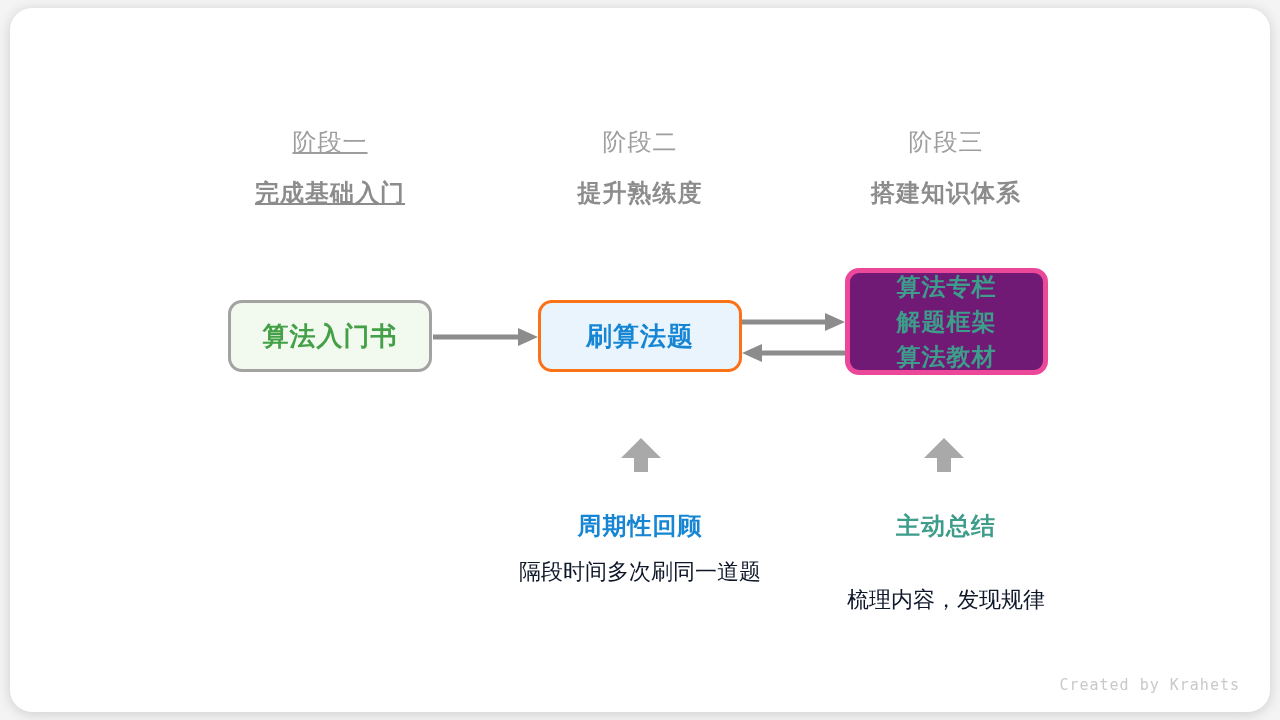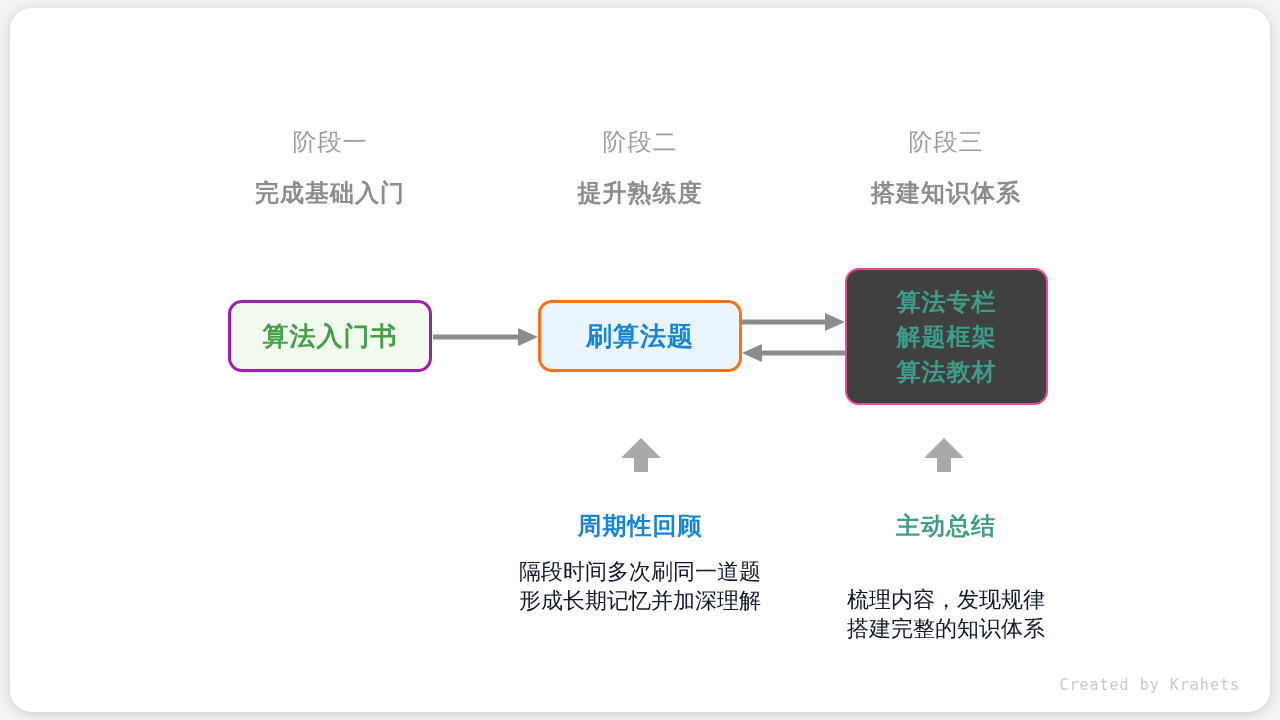--- a/index.html
+++ b/index.html
@@ -32,52 +32,52 @@
   .stage-subtitle {
     position: absolute;
     width: 240px;
     text-align: center;
     top: 177px;
     font-size: 24px;
     font-weight: bold;
     color: #8c8c8c;
     letter-spacing: 1px;
   }
-  #stage1-title, #stage1-subtitle { left: 210px; }
+  #stage1-title, #stage1-subtitle { left: 210px; text-decoration: underline; }
   #stage2-title, #stage2-subtitle { left: 520px; }
   #stage3-title, #stage3-subtitle { left: 826px; }
 
   .node {
     position: absolute;
     border-radius: 14px;
     display: flex;
     flex-direction: column;
     justify-content: center;
     align-items: center;
     font-weight: bold;
     letter-spacing: 1px;
   }
   .node-green {
     left: 228px; top: 300px; width: 204px; height: 72px;
     background: #f2f9ef;
-    border: 3px solid #a21caf;
+    border: 3px solid #a3a3a3;
     color: #43a047;
     font-size: 26px;
   }
   .node-blue {
     left: 538px; top: 300px; width: 204px; height: 72px;
     background: #eaf4fc;
     border: 3px solid #f97316;
     color: #1686d4;
     font-size: 26px;
   }
   .node-teal {
-    left: 845px; top: 268px; width: 203px; height: 137px;
-    background: #404040;
-    border: 2px solid #ec4899;
+    left: 845px; top: 268px; width: 203px; height: 107px;
+    background: #701a75;
+    border: 5px solid #ec4899;
     color: #3d9c8a;
     font-size: 24px;
     line-height: 35px;
   }
 
   svg.arrow { display: block; }
   .flow-arrow { fill: #8c8c8c; }
   .block-arrow { fill: #a9a9a9; }
 
   .anno-heading {
@@ -160,22 +160,20 @@
   <polygon class="block-arrow" points="20,0 40,20 27,20 27,34 13,34 13,20 0,20"></polygon>
 </svg>
 
 <svg class="arrow abs" style="left:924px; top:438px;" width="40" height="34" viewBox="0 0 40 34">
   <polygon class="block-arrow" points="20,0 40,20 27,20 27,34 13,34 13,20 0,20"></polygon>
 </svg>
 
 <div class="anno-heading" id="anno1-heading">周期性回顾</div>
 <div class="anno-desc" id="anno1-desc">
   <div>隔段时间多次刷同一道题</div>
-  <div>形成长期记忆并加深理解</div>
 </div>
 
 <div class="anno-heading" id="anno2-heading">主动总结</div>
 <div class="anno-desc" id="anno2-desc">
   <div>梳理内容，发现规律</div>
-  <div>搭建完整的知识体系</div>
 </div>
 
 <div class="credit">Created by Krahets</div>
 
 </body></html>

